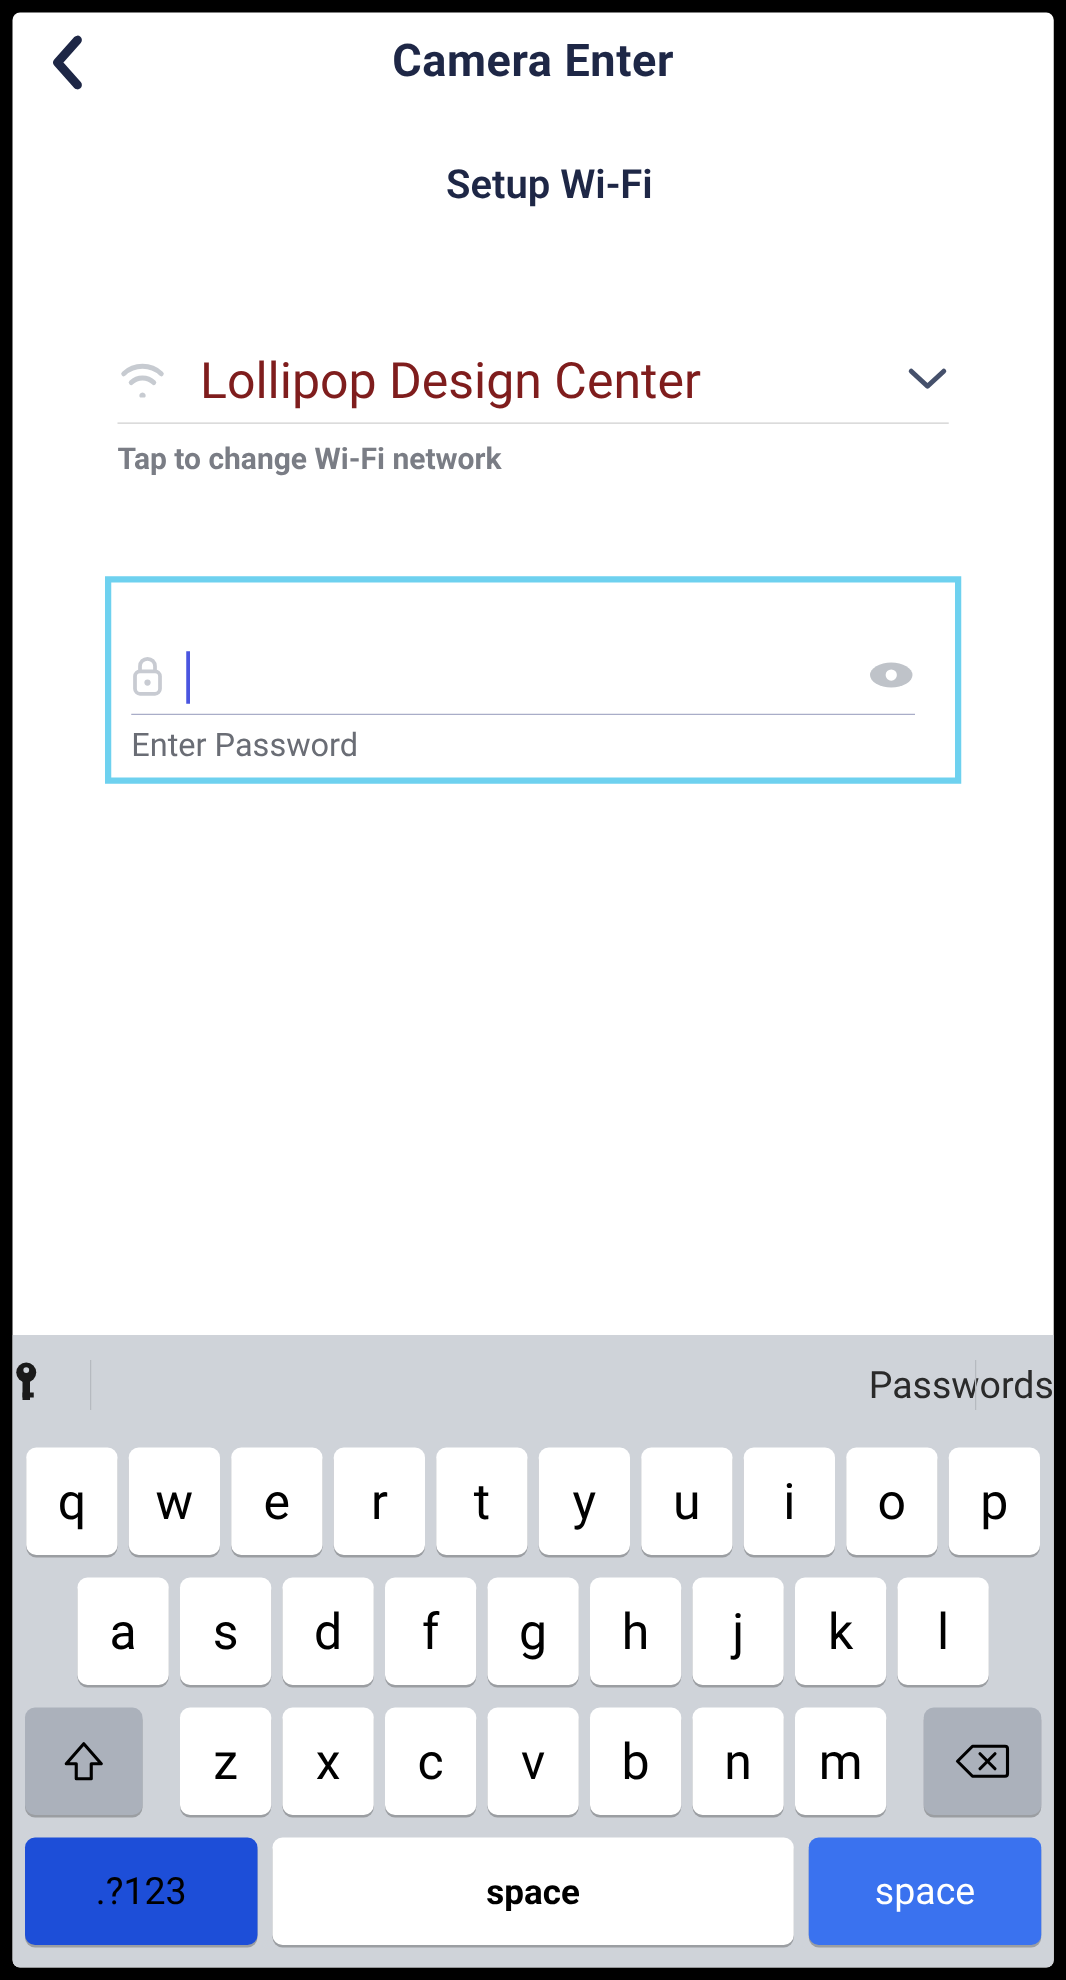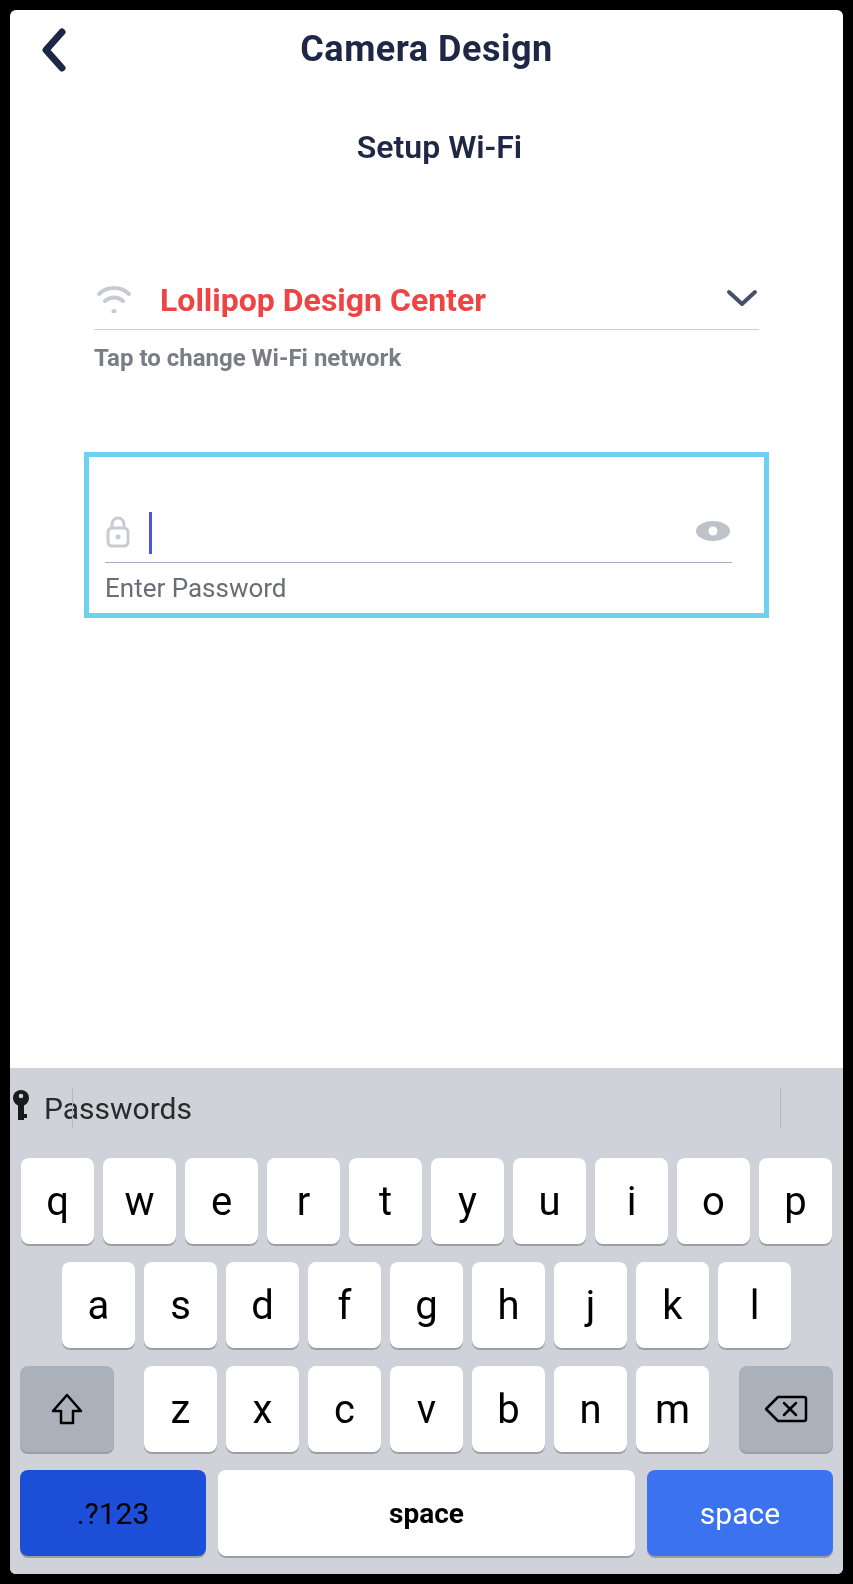--- a/index.html
+++ b/index.html
@@ -52,23 +52,23 @@
   }
   .wifi-row {
     display: flex;
     align-items: center;
     padding-bottom: 10px;
     border-bottom: 1px solid #d0d0d0;
     cursor: pointer;
   }
   .wifi-icon { margin-right: 26px; flex-shrink:0; }
   .wifi-name {
-    font-size: 32px;
-    font-weight: 700;
-    color: #ef4444;
+    font-size: 40px;
+    font-weight: 400;
+    color: #7f1d1d;
     flex: 1;
   }
   .chevron { flex-shrink:0; }
   .wifi-hint {
     font-size: 24px;
     color: #7a7d85;
     margin-top: 14px;
     font-weight: bold;
   }
   .password-box {
@@ -108,22 +108,22 @@
   }
   .spacer { flex: 1; }
   .keyboard {
     background: #cfd3d9;
     padding-bottom: 10px;
   }
   .kb-suggestion {
     height: 80px;
     display: flex;
     align-items: center;
-    justify-content: flex-start;
-    gap: 12px;
+    justify-content: space-between;
+    gap: 0;
     position: relative;
   }
   .kb-suggestion::before,
   .kb-suggestion::after {
     content: "";
     position: absolute;
     top: 20px;
     width: 1px;
     height: 40px;
     background: #b6bac0;
@@ -184,21 +184,21 @@
 <body>
 
 <div class="device">
 
   <div class="header">
     <div class="back-btn">
       <svg width="28" height="44" viewBox="0 0 28 44">
         <polyline points="22,4 6,22 22,40" fill="none" stroke="#1e2746" stroke-width="7" stroke-linecap="round" stroke-linejoin="round"></polyline>
       </svg>
     </div>
-    <div class="header-title">Camera Design</div>
+    <div class="header-title">Camera Enter</div>
   </div>
 
   <div class="subheader">Setup Wi-Fi</div>
 
   <div class="content">
 
     <div class="wifi-row">
       <span class="wifi-icon">
         <svg width="40" height="30" viewBox="0 0 40 30">
           <path d="M20 26 a2.5 2.5 0 1 0 0.01 0" fill="#c7cbd1"></path>

